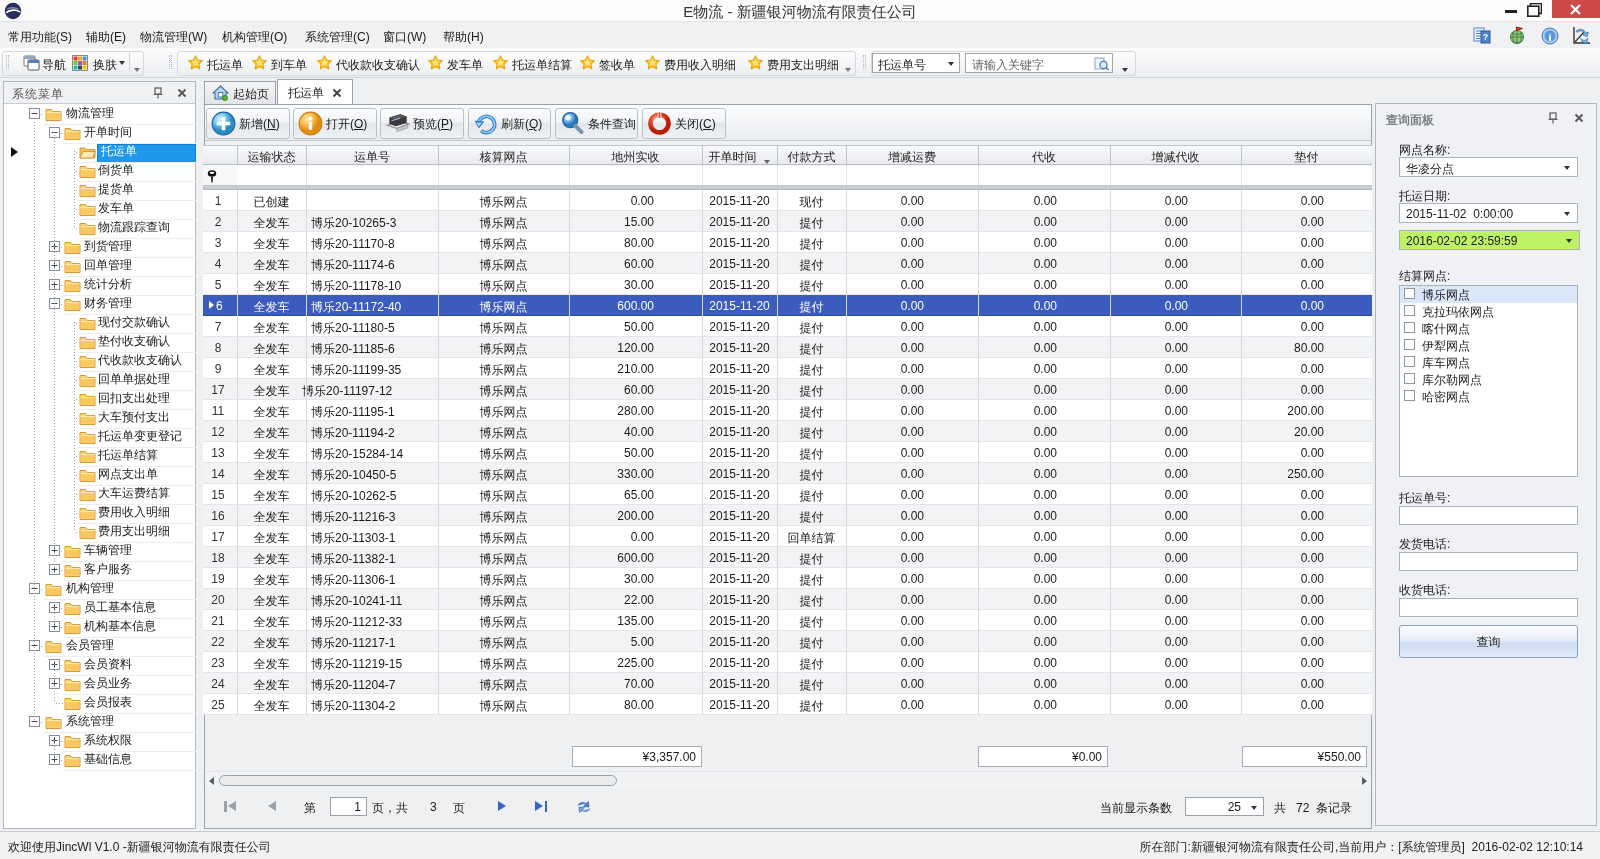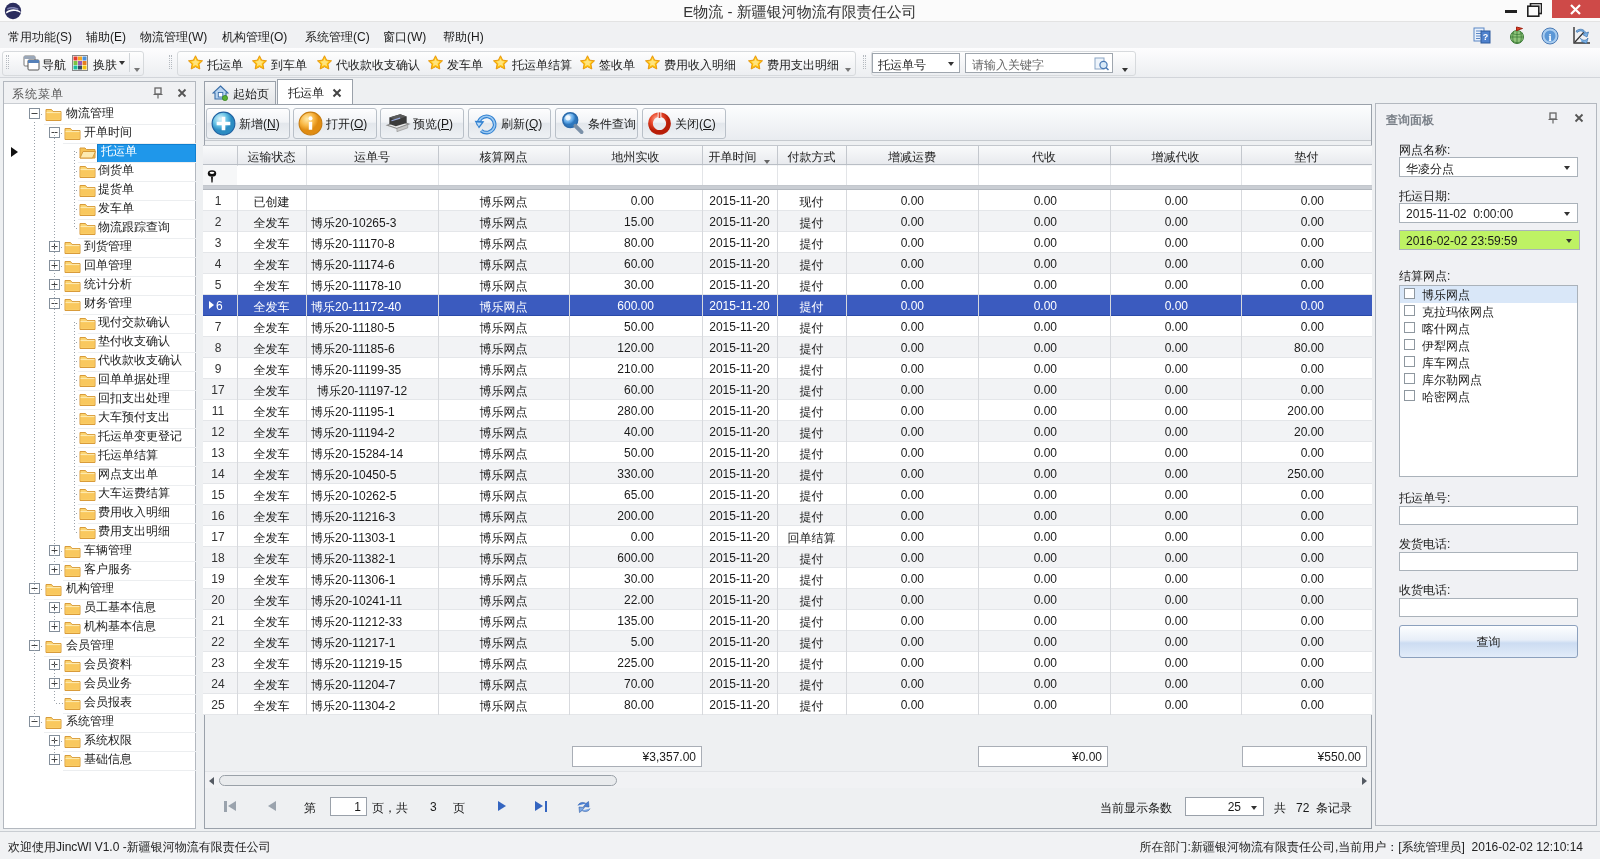--- a/index.html
+++ b/index.html
@@ -830,21 +830,21 @@
 <div class="abs" style="left:569px;width:85px;top:362px;text-align:right;color:#1a1a1a">210.00</div>
 <div class="abs cjk" style="left:702px;width:75px;top:362px;text-align:center;color:#1a1a1a">2015-11-20</div>
 <div class="abs cjk" style="left:777px;width:69px;top:362px;text-align:center;color:#1a1a1a">提付</div>
 <div class="abs" style="left:846px;width:78px;top:362px;text-align:right;color:#1a1a1a">0.00</div>
 <div class="abs" style="left:978px;width:79px;top:362px;text-align:right;color:#1a1a1a">0.00</div>
 <div class="abs" style="left:1110px;width:78px;top:362px;text-align:right;color:#1a1a1a">0.00</div>
 <div class="abs" style="left:1241px;width:83px;top:362px;text-align:right;color:#1a1a1a">0.00</div>
 <div class="abs" style="left:203px;top:379px;width:1169px;height:21px;background:#f2f3f5;border-bottom:1px solid #e4e6e9"></div>
 <div class="abs" style="left:203px;top:383px;width:30px;text-align:center;color:#333">17</div>
 <div class="abs cjk" style="left:237px;width:69px;top:383px;text-align:center;color:#1a1a1a">全发车</div>
-<div class="abs cjk" style="left:317px;top:383px;color:#1a1a1a">博乐20-11197-12</div>
+<div class="abs cjk" style="left:302px;top:383px;color:#1a1a1a">博乐20-11197-12</div>
 <div class="abs cjk" style="left:438px;width:131px;top:383px;text-align:center;color:#1a1a1a">博乐网点</div>
 <div class="abs" style="left:569px;width:85px;top:383px;text-align:right;color:#1a1a1a">60.00</div>
 <div class="abs cjk" style="left:702px;width:75px;top:383px;text-align:center;color:#1a1a1a">2015-11-20</div>
 <div class="abs cjk" style="left:777px;width:69px;top:383px;text-align:center;color:#1a1a1a">提付</div>
 <div class="abs" style="left:846px;width:78px;top:383px;text-align:right;color:#1a1a1a">0.00</div>
 <div class="abs" style="left:978px;width:79px;top:383px;text-align:right;color:#1a1a1a">0.00</div>
 <div class="abs" style="left:1110px;width:78px;top:383px;text-align:right;color:#1a1a1a">0.00</div>
 <div class="abs" style="left:1241px;width:83px;top:383px;text-align:right;color:#1a1a1a">0.00</div>
 <div class="abs" style="left:203px;top:400px;width:1169px;height:21px;background:#ffffff;border-bottom:1px solid #e4e6e9"></div>
 <div class="abs" style="left:203px;top:404px;width:30px;text-align:center;color:#333">11</div>

